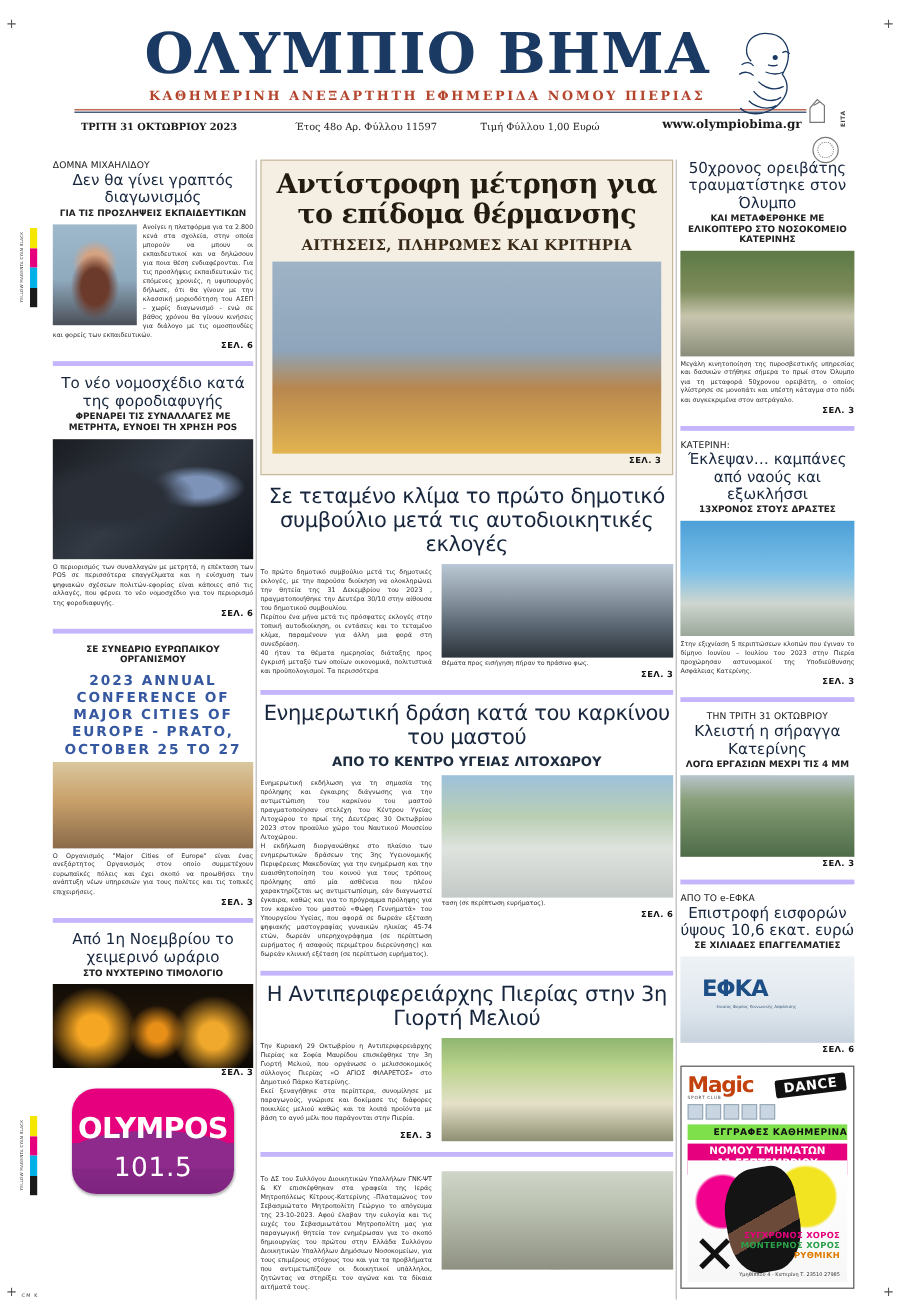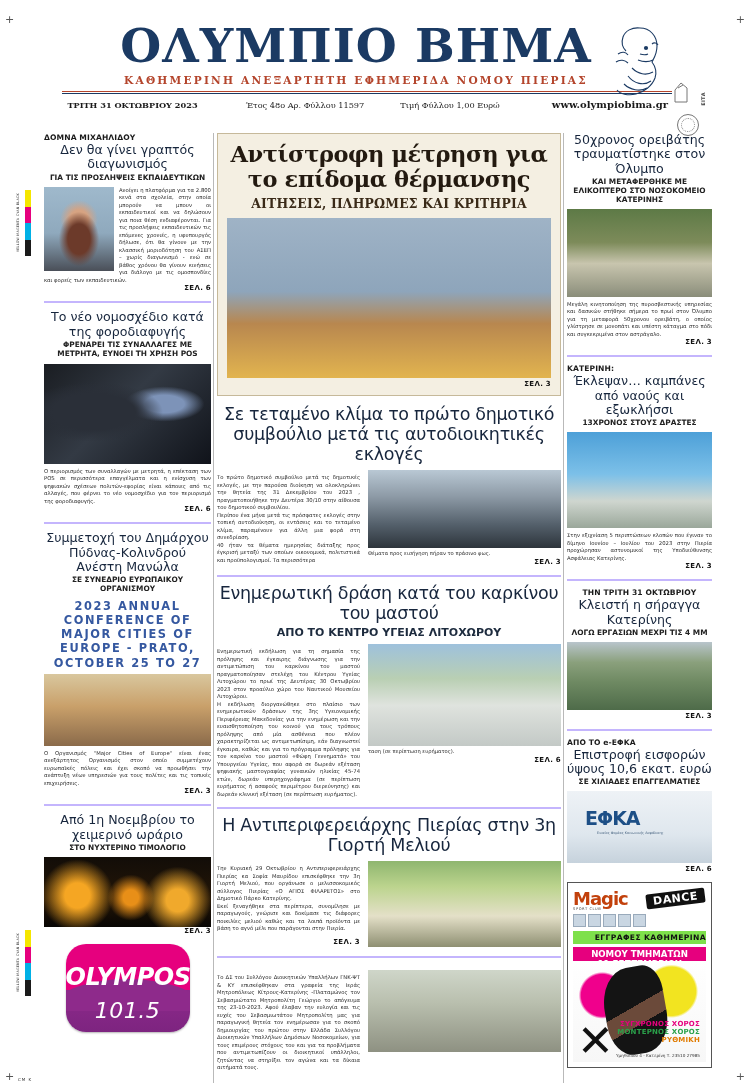--- a/index.html
+++ b/index.html
@@ -87,23 +87,23 @@
   
   .cols { position: absolute; left: 44px; top: 133px; width: 668px; height: 950px; }
   .col-l { position: absolute; left: 0;   top: 0; width: 167px; }
   .col-c { position: absolute; left: 173px; top: 0; width: 344px; }
   .col-r { position: absolute; left: 523px; top: 0; width: 145px; }
 
   .vrule { position: absolute; top: 0; bottom: 0; width: 1px; background: #b9b9b9; }
 
   
   .art { margin-bottom: 9px; }
-  .art + .art { border-top: 2px solid #c4b5fd; padding-top: 7px; }
+  .art + .art { border-top: 4px solid #c4b5fd; padding-top: 7px; }
   .kicker {
-    font-size: 7.6px; font-weight: bold; color: #1a1a1a; letter-spacing: .1px;
+    font-size: 7.6px; font-weight: normal; color: #1a1a1a; letter-spacing: .1px;
     margin-bottom: 1px;
   }
   .body {
     font-size: 5.3px; color: #2b2b2b; line-height: 1.42; text-align: justify;
     margin-top: 4px;
   }
   .sel { font-size: 7px; font-weight: bold; color: #111; text-align: right; letter-spacing:.3px;}
   .cap { font-size: 5.2px; color: #2b2b2b; margin-top: 2px; }
 
   .ph { position: relative; overflow: hidden; background: #ccc; }
@@ -182,25 +182,24 @@
   .row2 .txt { flex: 1; }
   .row2 .pic { width: 193px; }
 
   .prato-head {
     text-align: center; color: #3558a0; font-weight: bold; font-size: 11.4px;
     letter-spacing: 1.6px; line-height: 1.24; margin: 5px 0 4px;
   }
 
   
   .olympos {
-    margin: 6px auto 0; width: 124px; height: 88px; border-radius: 20px;
+    margin: 6px auto 0; width: 135px; height: 88px; border-radius: 20px;
     background: linear-gradient(180deg,#e6007e 0%, #e6007e 52%, #8e2a8b 52%, #7d2480 100%);
     position: relative; overflow: hidden;
     box-shadow: 0 1px 2px rgba(0,0,0,.3);
-    font-style: italic;
   }
   .olympos::before {
     content:""; position:absolute; left:-10%; top:42%; width:120%; height:26%;
     background:#ffffff; border-radius:50%; opacity:.0;
   }
   .ol-curve { position:absolute; left:-12%; top:40%; width:124%; height:36%;
     background:#8e2a8b; border-radius:50% 50% 0 0 / 100% 100% 0 0; }
   .ol-name { position:absolute; top:19px; width:100%; text-align:center; color:#fff;
     font-weight:bold; font-size:24px; letter-spacing:-.5px; font-family:"DejaVu Sans",sans-serif;}
   .ol-freq { position:absolute; bottom:9px; width:100%; text-align:center; color:#fff;
@@ -333,21 +332,20 @@
 
       <div class="art">
         <div class="l-hl">Το νέο νομοσχέδιο κατά της φοροδιαφυγής</div>
         <div class="l-sub">ΦΡΕΝΑΡΕΙ ΤΙΣ ΣΥΝΑΛΛΑΓΕΣ ΜΕ ΜΕΤΡΗΤΑ, ΕΥΝΟΕΙ ΤΗ ΧΡΗΣΗ POS</div>
         <div class="ph ph-pos" style="height:100px;margin-top:5px;"></div>
         <div class="body">Ο περιορισμός των συναλλαγών με μετρητά, η επέκταση των POS σε περισσότερα επαγγέλματα και η ενίσχυση των ψηφιακών σχέσεων πολιτών-εφορίας είναι κάποιες από τις αλλαγές, που φέρνει το νέο νομοσχέδιο για τον περιορισμό της φοροδιαφυγής.</div>
         <div class="sel">ΣΕΛ. 6</div>
       </div>
 
       <div class="art">
-        <div class="l-hl">Συμμετοχή του Δημάρχου Πύδνας-Κολινδρού Ανέστη Μανώλα</div>
         <div class="l-sub">ΣΕ ΣΥΝΕΔΡΙΟ ΕΥΡΩΠΑΙΚΟΥ ΟΡΓΑΝΙΣΜΟΥ</div>
         <div class="prato-head">2023 ANNUAL CONFERENCE OF MAJOR CITIES OF EUROPE - PRATO, OCTOBER 25 TO 27</div>
         <div class="ph ph-prato" style="height:72px;"></div>
         <div class="body">Ο Οργανισμός "Major Cities of Europe" είναι ένας ανεξάρτητος Οργανισμός στον οποίο συμμετέχουν ευρωπαϊκές πόλεις και έχει σκοπό να προωθήσει την ανάπτυξη νέων υπηρεσιών για τους πολίτες και τις τοπικές επιχειρήσεις.</div>
         <div class="sel">ΣΕΛ. 3</div>
       </div>
 
       <div class="art">
         <div class="l-hl">Από 1η Νοεμβρίου το χειμερινό ωράριο</div>
         <div class="l-sub">ΣΤΟ ΝΥΧΤΕΡΙΝΟ ΤΙΜΟΛΟΓΙΟ</div>

